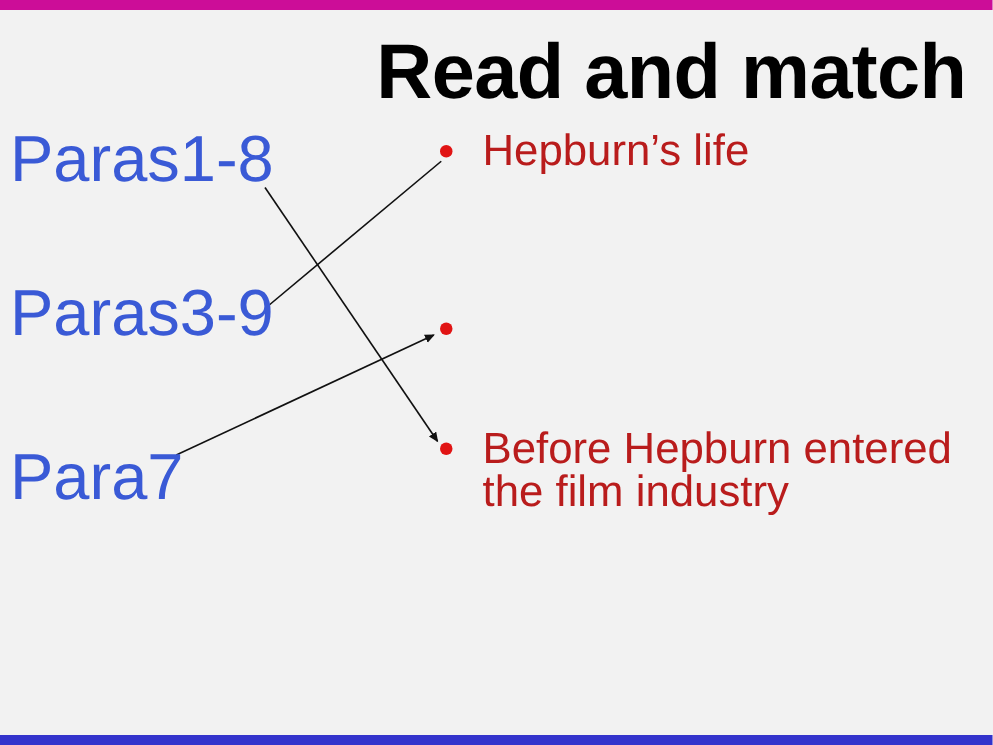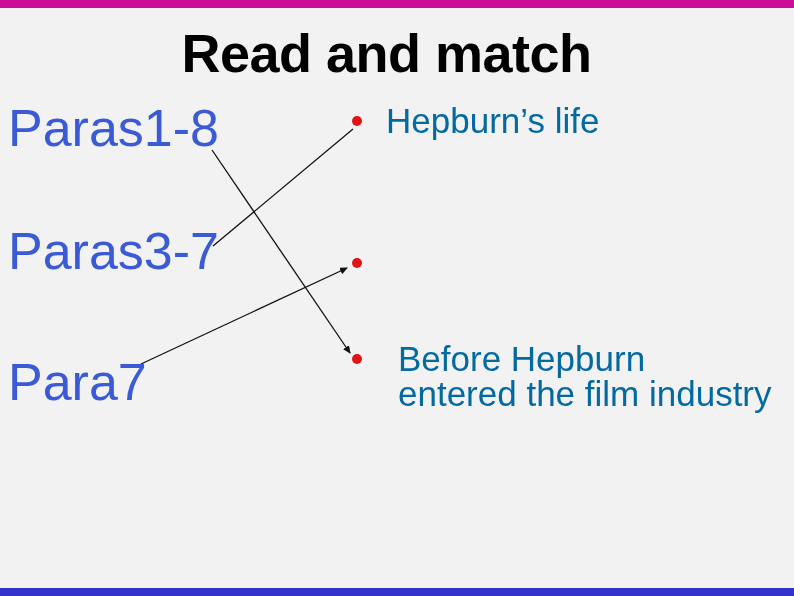--- a/index.html
+++ b/index.html
@@ -21,22 +21,22 @@
     height: 8px;
   }
   .bar-top { top: 0; background: #cc0d98; }
   .bar-bottom { bottom: 0; background: #3333cc; }
 
   .slide-title {
     position: absolute;
     top: 22px;
     left: 0;
     width: 773px;
-    text-align: center;
-    font-size: 54px;
+    text-align: right;
+    font-size: 62px;
     font-weight: bold;
     color: #000000;
     letter-spacing: -0.5px;
   }
 
   .left-item {
     position: absolute;
     left: 8px;
     font-size: 52px;
     line-height: 1.0;
@@ -49,35 +49,35 @@
 
   .right-item {
     position: absolute;
     left: 352px;
     width: 420px;
     display: flex;
     align-items: flex-start;
   }
   .right-item-1 { top: 103px; }
   .right-item-2 { top: 245px; }
-  .right-item-3 { top: 341px; gap: 12px; }
+  .right-item-3 { top: 341px; }
 
   .bullet-dot {
     flex: 0 0 auto;
     width: 10px;
     height: 10px;
     margin-top: 13px;
     margin-right: 24px;
     border-radius: 50%;
     background: #e11414;
   }
   .right-label {
     font-size: 35px;
     line-height: 35px;
-    color: #0369a1;
+    color: #b91c1c;
     white-space: pre-wrap;
     max-width: 382px;
   }
 
   .connector-layer {
     position: absolute;
     top: 0;
     left: 0;
     width: 794px;
     height: 596px;
@@ -97,21 +97,21 @@
     <marker id="arrowhead" markerWidth="9" markerHeight="8" refX="7" refY="3.5" orient="auto" markerUnits="userSpaceOnUse">
       <path d="M0,0 L8,3.5 L0,7 Z" fill="#111111"></path>
     </marker>
   </defs>
   <line x1="212" y1="150" x2="350" y2="353" stroke="#111111" stroke-width="1.3" marker-end="url(#arrowhead)"></line>
   <line x1="213" y1="246" x2="353" y2="129" stroke="#111111" stroke-width="1.3"></line>
   <line x1="141" y1="364" x2="347" y2="268" stroke="#111111" stroke-width="1.3" marker-end="url(#arrowhead)"></line>
 </svg>
 
 <div class="left-item left-item-1">Paras1-8</div>
-<div class="left-item left-item-2">Paras3-7</div>
+<div class="left-item left-item-2">Paras3-9</div>
 <div class="left-item left-item-3">Para7</div>
 
 <div class="right-item right-item-1">
   <span class="bullet-dot"></span>
   <span class="right-label">Hepburn’s life</span>
 </div>
 
 <div class="right-item right-item-2">
   <span class="bullet-dot"></span>
 </div>

